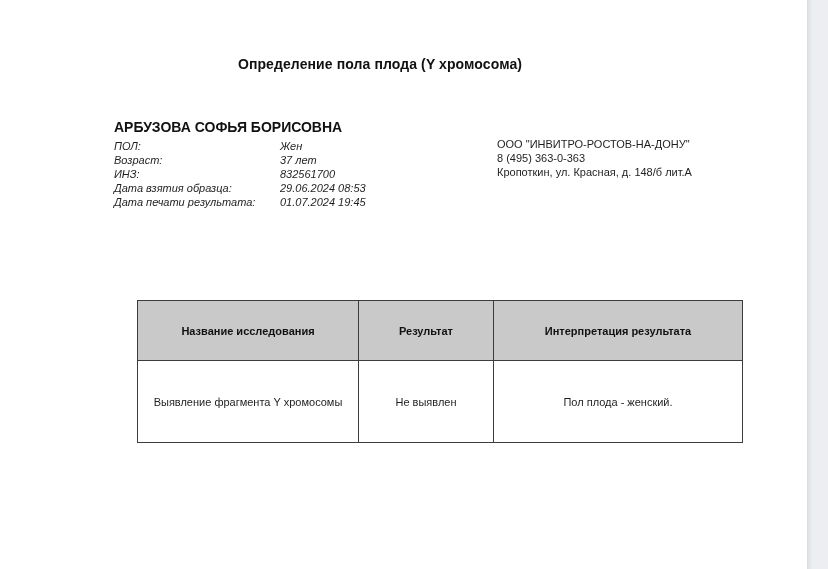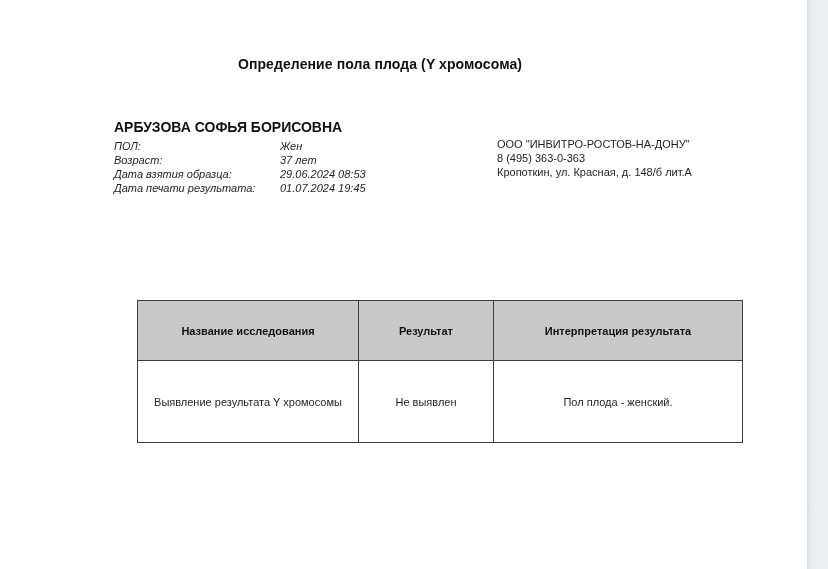--- a/index.html
+++ b/index.html
@@ -167,20 +167,24 @@
         <div class="patient-row">
           <span class="lbl">ПОЛ:</span>
           <span class="val">Жен</span>
         </div>
 
         <div class="patient-row">
           <span class="lbl">Возраст:</span>
           <span class="val">37 лет</span>
         </div>
 
+        <div class="patient-row">
+          <span class="lbl">ИНЗ:</span>
+          <span class="val">832561700</span>
+        </div>
 
         <div class="patient-row">
           <span class="lbl">Дата взятия образца:</span>
           <span class="val">29.06.2024 08:53</span>
         </div>
 
         <div class="patient-row">
           <span class="lbl">Дата печати результата:</span>
           <span class="val">01.07.2024 19:45</span>
         </div>
@@ -199,21 +203,21 @@
   <table class="results-table">
     <thead>
       <tr>
         <th class="col-name">Название исследования</th>
         <th class="col-result">Результат</th>
         <th class="col-interp">Интерпретация результата</th>
       </tr>
     </thead>
     <tbody>
       <tr>
-        <td class="col-name">Выявление результата Y хромосомы</td>
+        <td class="col-name">Выявление фрагмента Y хромосомы</td>
         <td class="col-result">Не выявлен</td>
         <td class="col-interp">Пол плода - женский.</td>
       </tr>
     </tbody>
   </table>
 
 </div>
 
 <div class="page-gutter"></div>
 

